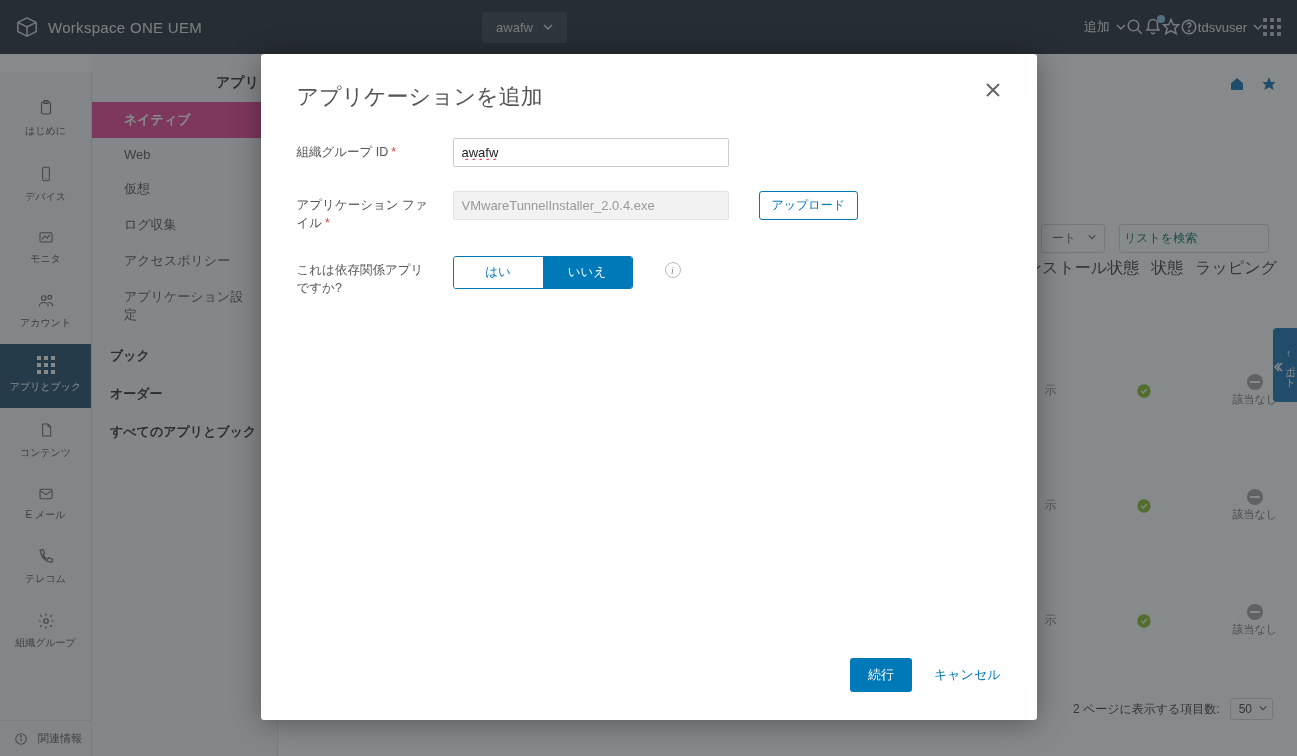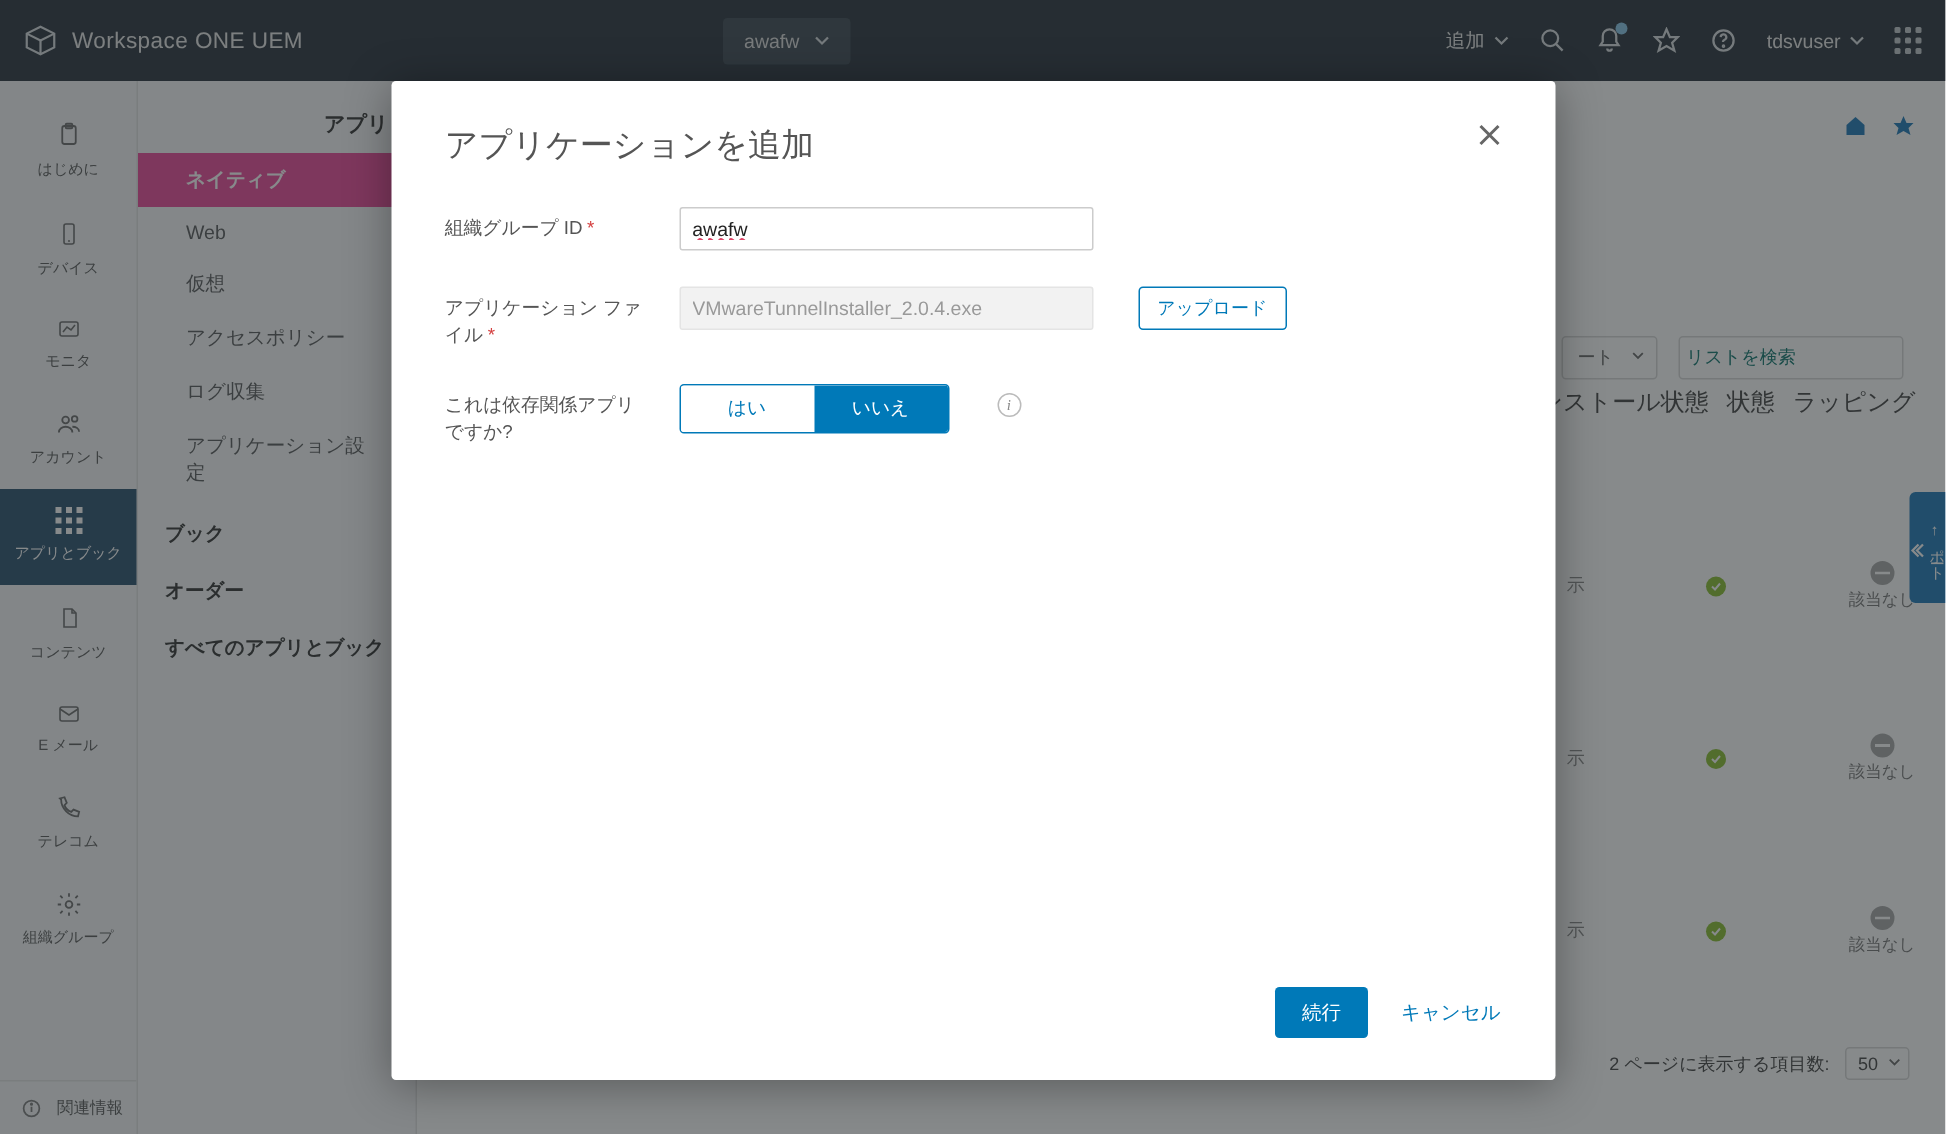--- a/index.html
+++ b/index.html
@@ -43,38 +43,37 @@
     align-items: center;
     gap: 10px;
     cursor: pointer;
     font-size: 13px;
     color: #dcdcdc;
   }
   .topbar-right {
     margin-left: auto;
     display: flex;
     align-items: center;
-    gap: 20px;
   }
   .add-drop {
     display: flex;
     align-items: center;
     gap: 6px;
     cursor: pointer;
   }
   .icon-btn { color:#e6e6e6; cursor:pointer; position:relative; }
   .bell-dot { position:absolute; top:-3px; right:-3px; width:8px; height:8px; background:#88c5e8; border-radius:50%; }
   .user-drop { display:flex; align-items:center; gap:6px; cursor:pointer; }
   .waffle { display:grid; grid-template-columns:repeat(3,4px); grid-template-rows:repeat(3,4px); gap:3px; cursor:pointer; }
   .waffle span { background:#c2c7cc; display:block; width:4px;height:4px; border-radius:1px;}
 
   
   .leftrail {
     position: absolute;
-    top: 54px;
+    top: 72px;
     left: 0;
     bottom: 0;
     width: 92px;
     background: #f5f6f8;
     border-right: 1px solid #e3e3e3;
     display: flex;
     flex-direction: column;
     align-items: center;
     padding-top: 14px;
   }
@@ -433,22 +432,22 @@
       </svg>
     <span>関連情報</span>
   </div>
 </div>
 
 <div class="sidebar">
   <div class="sidebar-title">アプリ</div>
   <div class="sidebar-item active indent"><span>ネイティブ</span></div>
   <div class="sidebar-item indent"><span>Web</span></div>
   <div class="sidebar-item indent"><span>仮想</span></div>
+  <div class="sidebar-item indent"><span>ログ収集</span></div>
   <div class="sidebar-item indent"><span>アクセスポリシー</span></div>
-  <div class="sidebar-item indent"><span>ログ収集</span></div>
   <div class="sidebar-item indent"><span>アプリケーション設定</span></div>
   <div class="sidebar-group">ブック</div>
   <div class="sidebar-group">オーダー</div>
   <div class="sidebar-group">すべてのアプリとブック</div>
 </div>
 
 <div class="content-bg">
   <div class="content-icons">
     <span>
         <svg width="16" height="16" viewBox="0 0 24 24" fill="#1e79b8">

